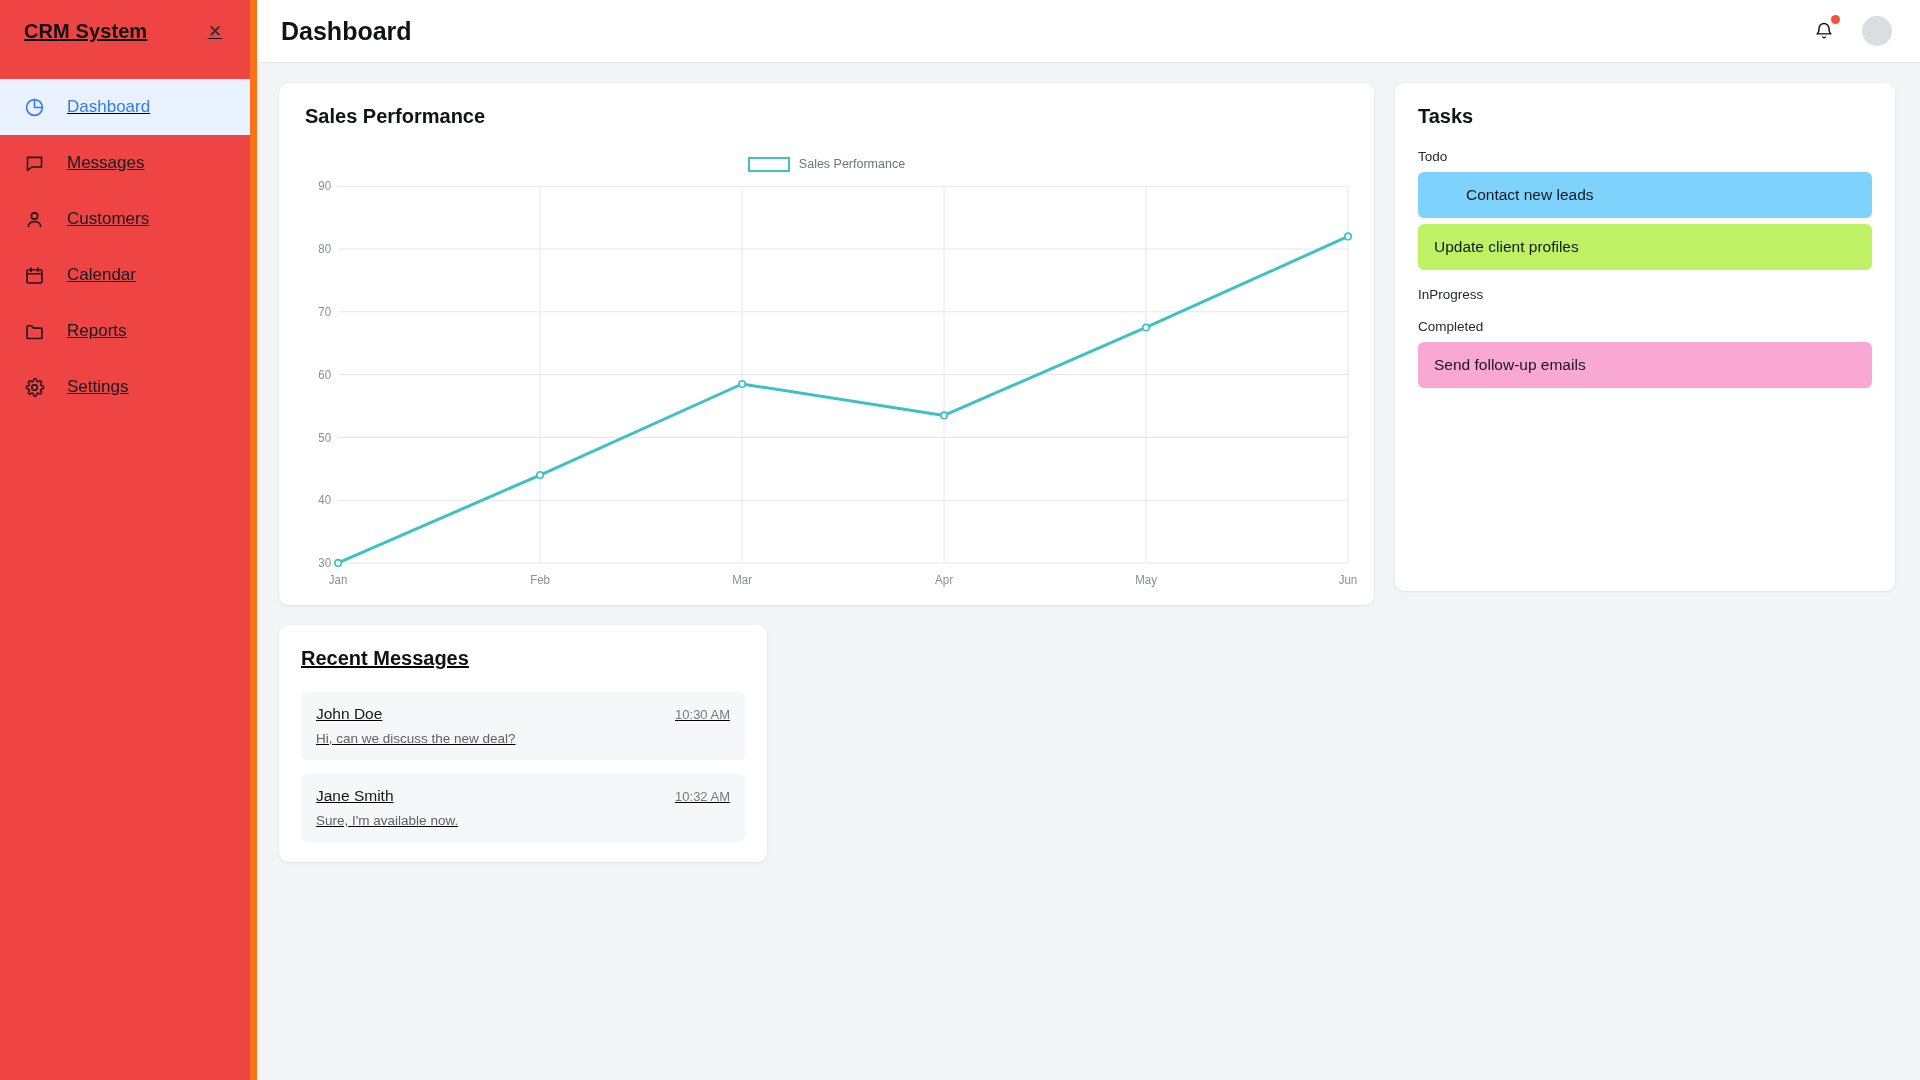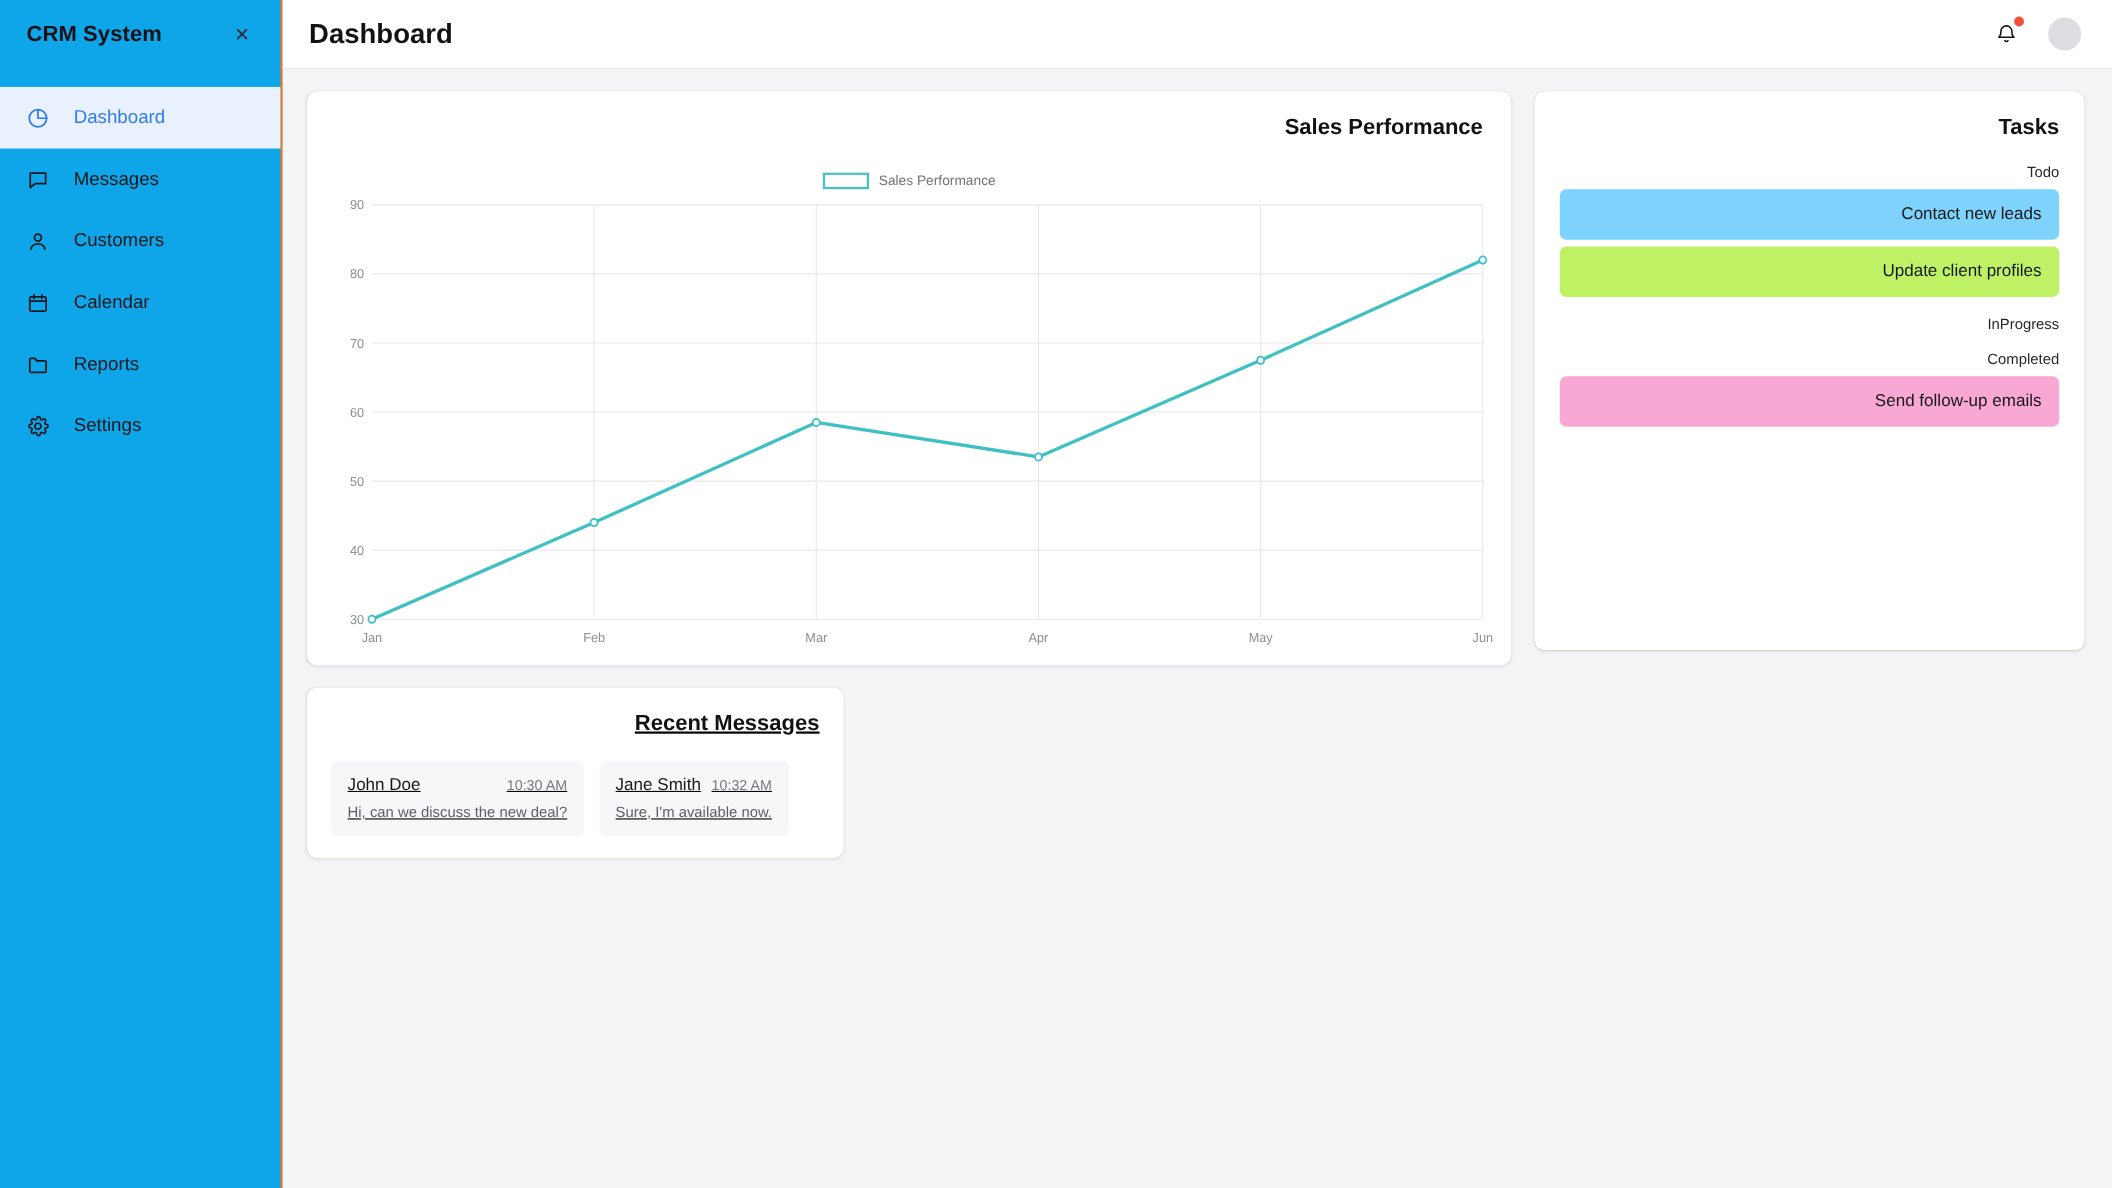--- a/index.html
+++ b/index.html
@@ -7,24 +7,25 @@
     width: 1920px; height: 1080px;
     font-family: "Liberation Sans", sans-serif;
     background: #ffffff;
     overflow: hidden;
   }
   .app { display: flex; width: 1920px; height: 1080px; }
 
   
   .sidebar {
     width: 257px; height: 1080px;
-    background: #0ea5e9;
-    border-right: 2px solid #f97316;
+    background: #ef4444;
+    border-right: 7px solid #f97316;
     display: flex; flex-direction: column;
     flex: 0 0 257px;
+    text-decoration: underline;
   }
   .sidebar-head {
     height: 63px;
     display: flex; align-items: center; justify-content: space-between;
     padding: 0 22px 0 24px;
   }
   .brand { font-size: 20px; font-weight: bold; color: #111215; letter-spacing: .1px; }
   .close-btn {
     width: 26px; height: 26px; display: flex; align-items: center; justify-content: center;
     color: #2b2c30; font-size: 17px; line-height: 1; cursor: pointer; background: none; border: none;
@@ -59,37 +60,36 @@
 
   
   .content { flex: 1; padding: 20px 25px 0 22px; overflow: hidden; }
   .row { display: flex; gap: 21px; align-items: flex-start; }
   .col-left { width: 1095px; flex: 0 0 1095px; display: flex; flex-direction: column; gap: 20px; }
   .col-right { flex: 1; }
 
   .card {
     background: #ffffff; border-radius: 9px;
     box-shadow: 0 1px 3px rgba(16,18,22,.07), 0 0 1px rgba(16,18,22,.08);
-    text-align: right;
   }
   .card-title { font-size: 20px; font-weight: bold; color: #111215; }
 
   
   .chart-card { padding: 22px 26px 18px 26px; height: 522px; }
   .chart-area { position: relative; margin-top: 26px; height: 440px; }
   .legend { position: absolute; top: 0; left: 0; right: 0; display: flex; justify-content: center; align-items: center; gap: 9px; height: 20px; }
   .legend-swatch { width: 42px; height: 15px; border: 2.5px solid #45c0c2; background: #fdfdfd; }
   .legend-label { font-size: 12.5px; color: #70737a; }
 
   .plot { position: absolute; left: 0; right: 0; top: 26px; bottom: 0; }
   .plot svg { width: 100%; height: 100%; display: block; overflow: visible; }
 
   
   .msg-card { width: 488px; padding: 22px 22px 20px 22px; text-decoration: underline; }
-  .msg-list { margin-top: 22px; display: flex; gap: 14px; }
+  .msg-list { margin-top: 22px; display: flex; flex-direction: column; gap: 14px; }
   .msg-item { background: #f6f7f9; border-radius: 6px; padding: 13px 15px 14px 15px; cursor: pointer; }
   .msg-top { display: flex; justify-content: space-between; align-items: baseline; }
   .msg-name { font-size: 15.5px; color: #16171b; }
   .msg-time { font-size: 13px; color: #767981; }
   .msg-text { margin-top: 8px; font-size: 13.5px; color: #5c5f67; }
 
   
   .tasks-card { padding: 22px 23px 24px 23px; min-height: 508px; }
   .task-group-label { font-size: 13.5px; color: #26282d; margin-top: 17px; margin-bottom: 8px; }
   .task-group-label.first { margin-top: 21px; }

